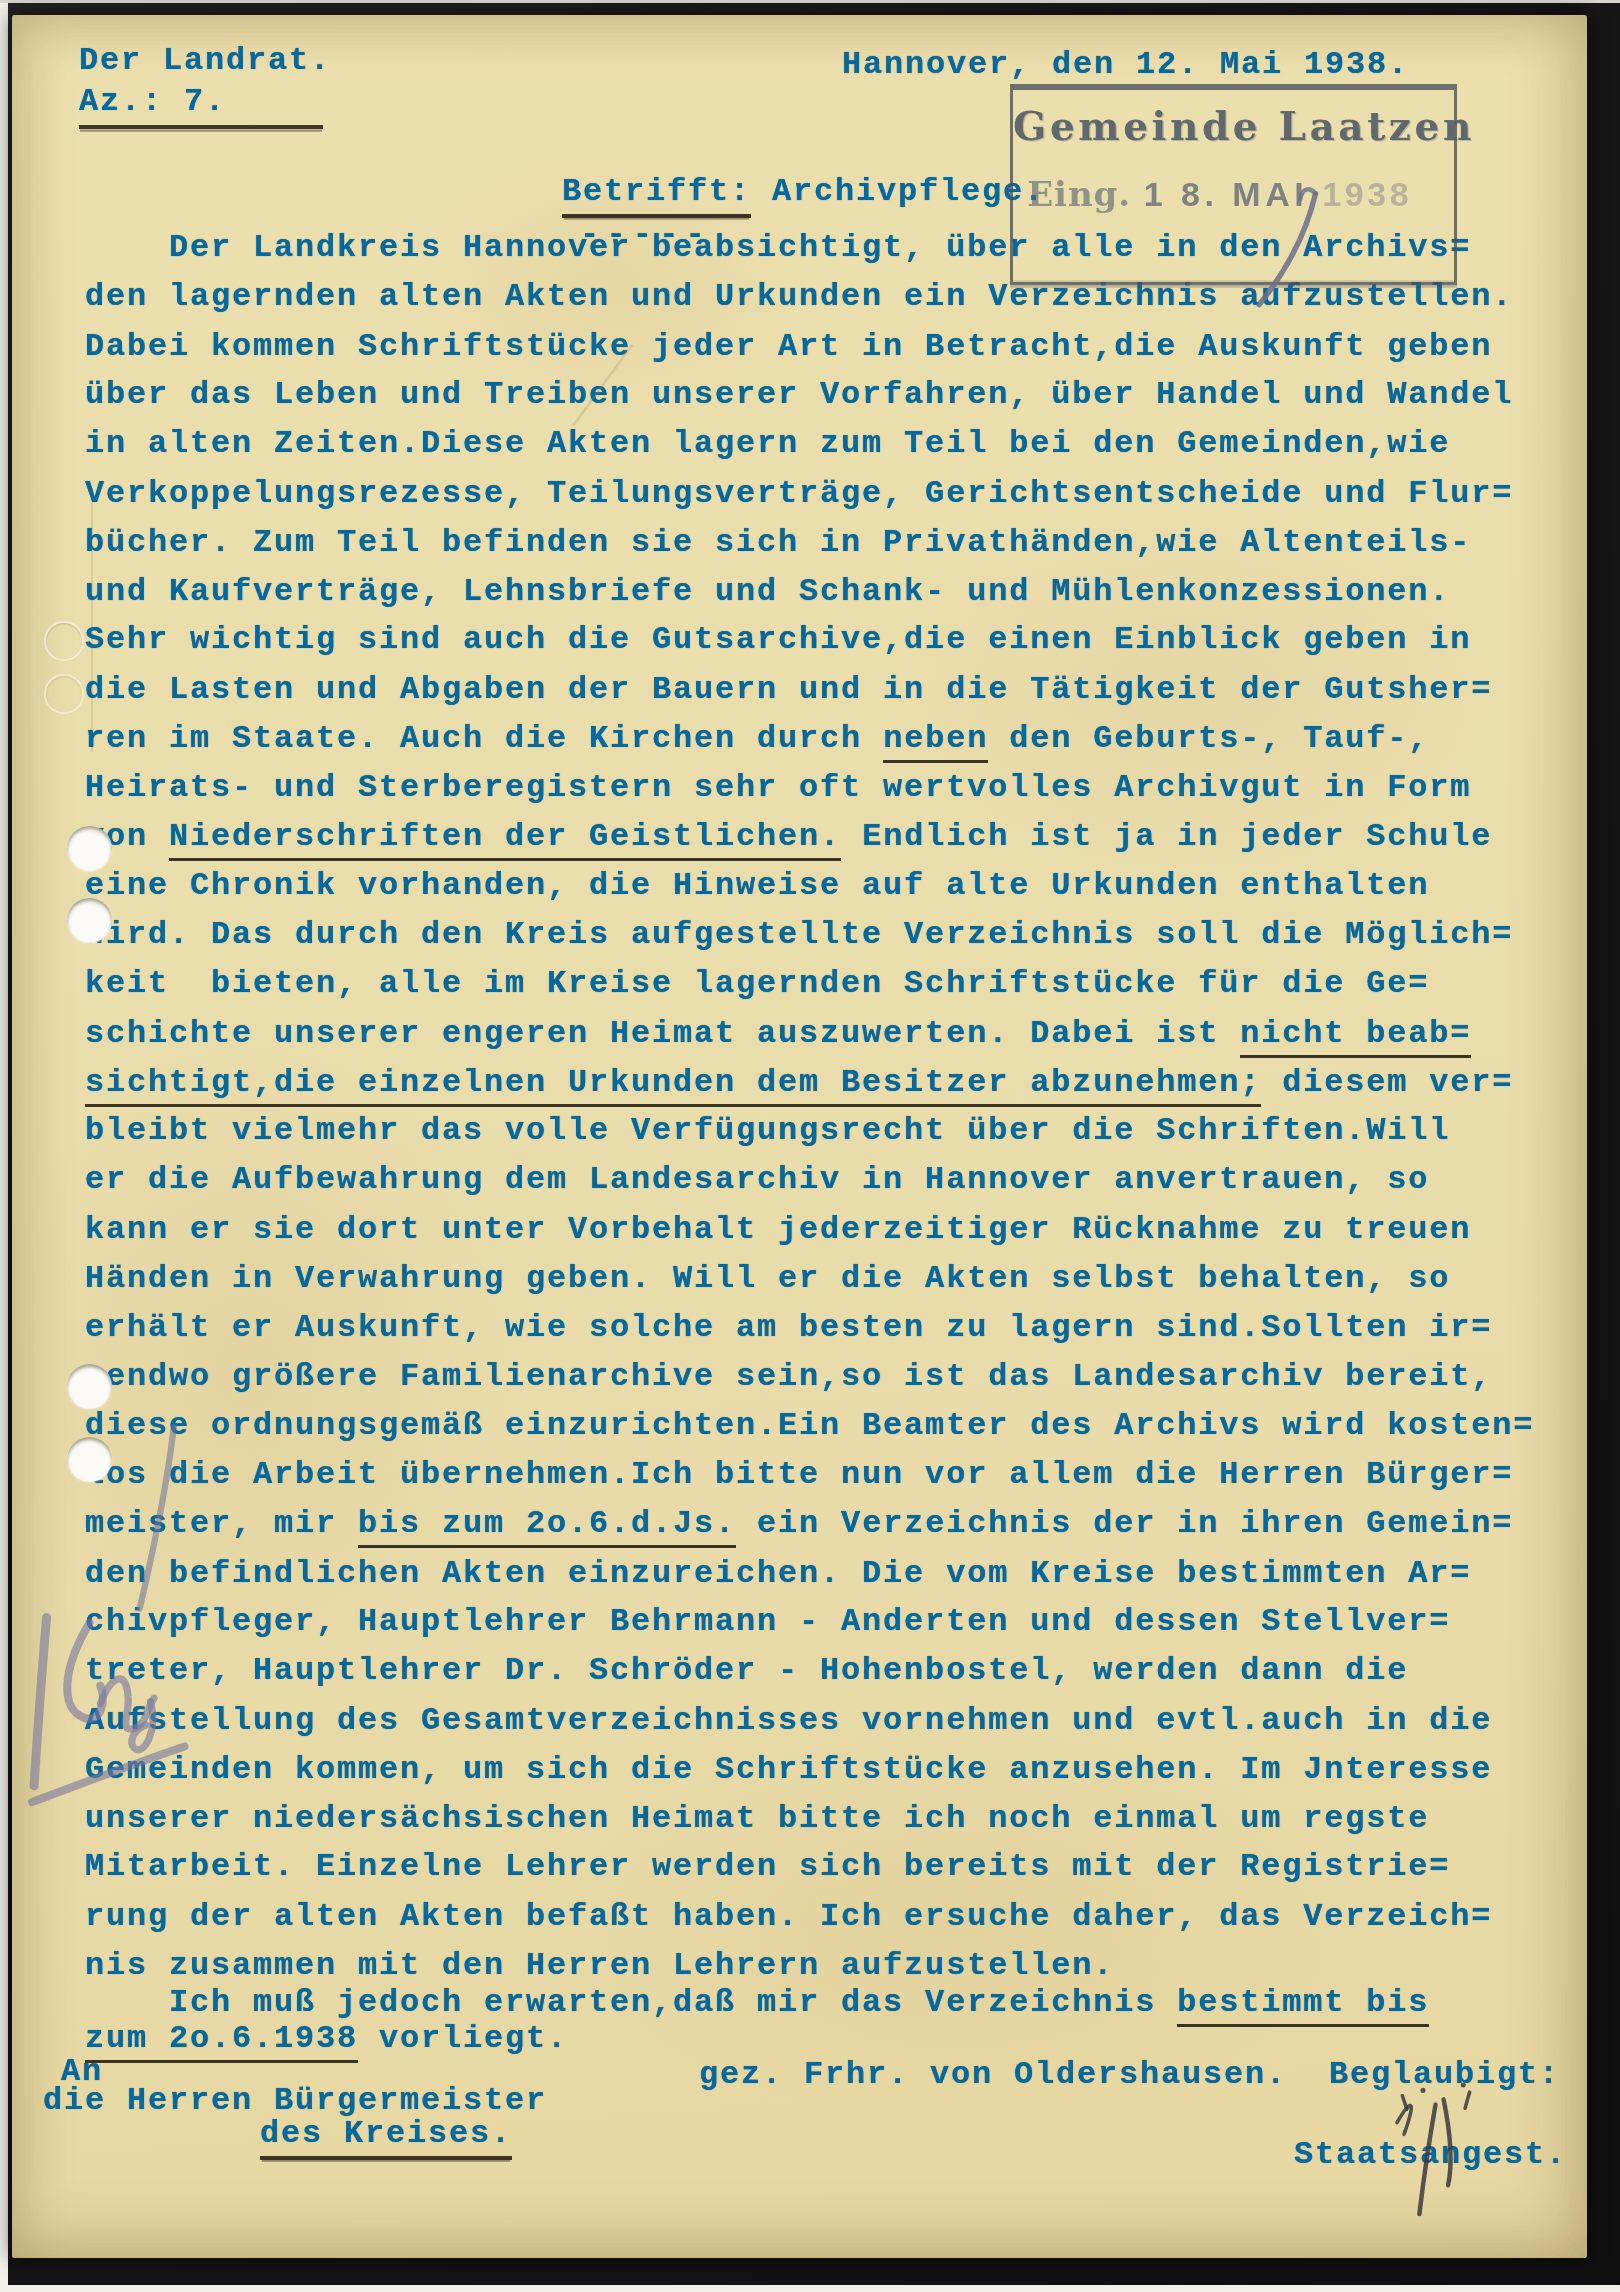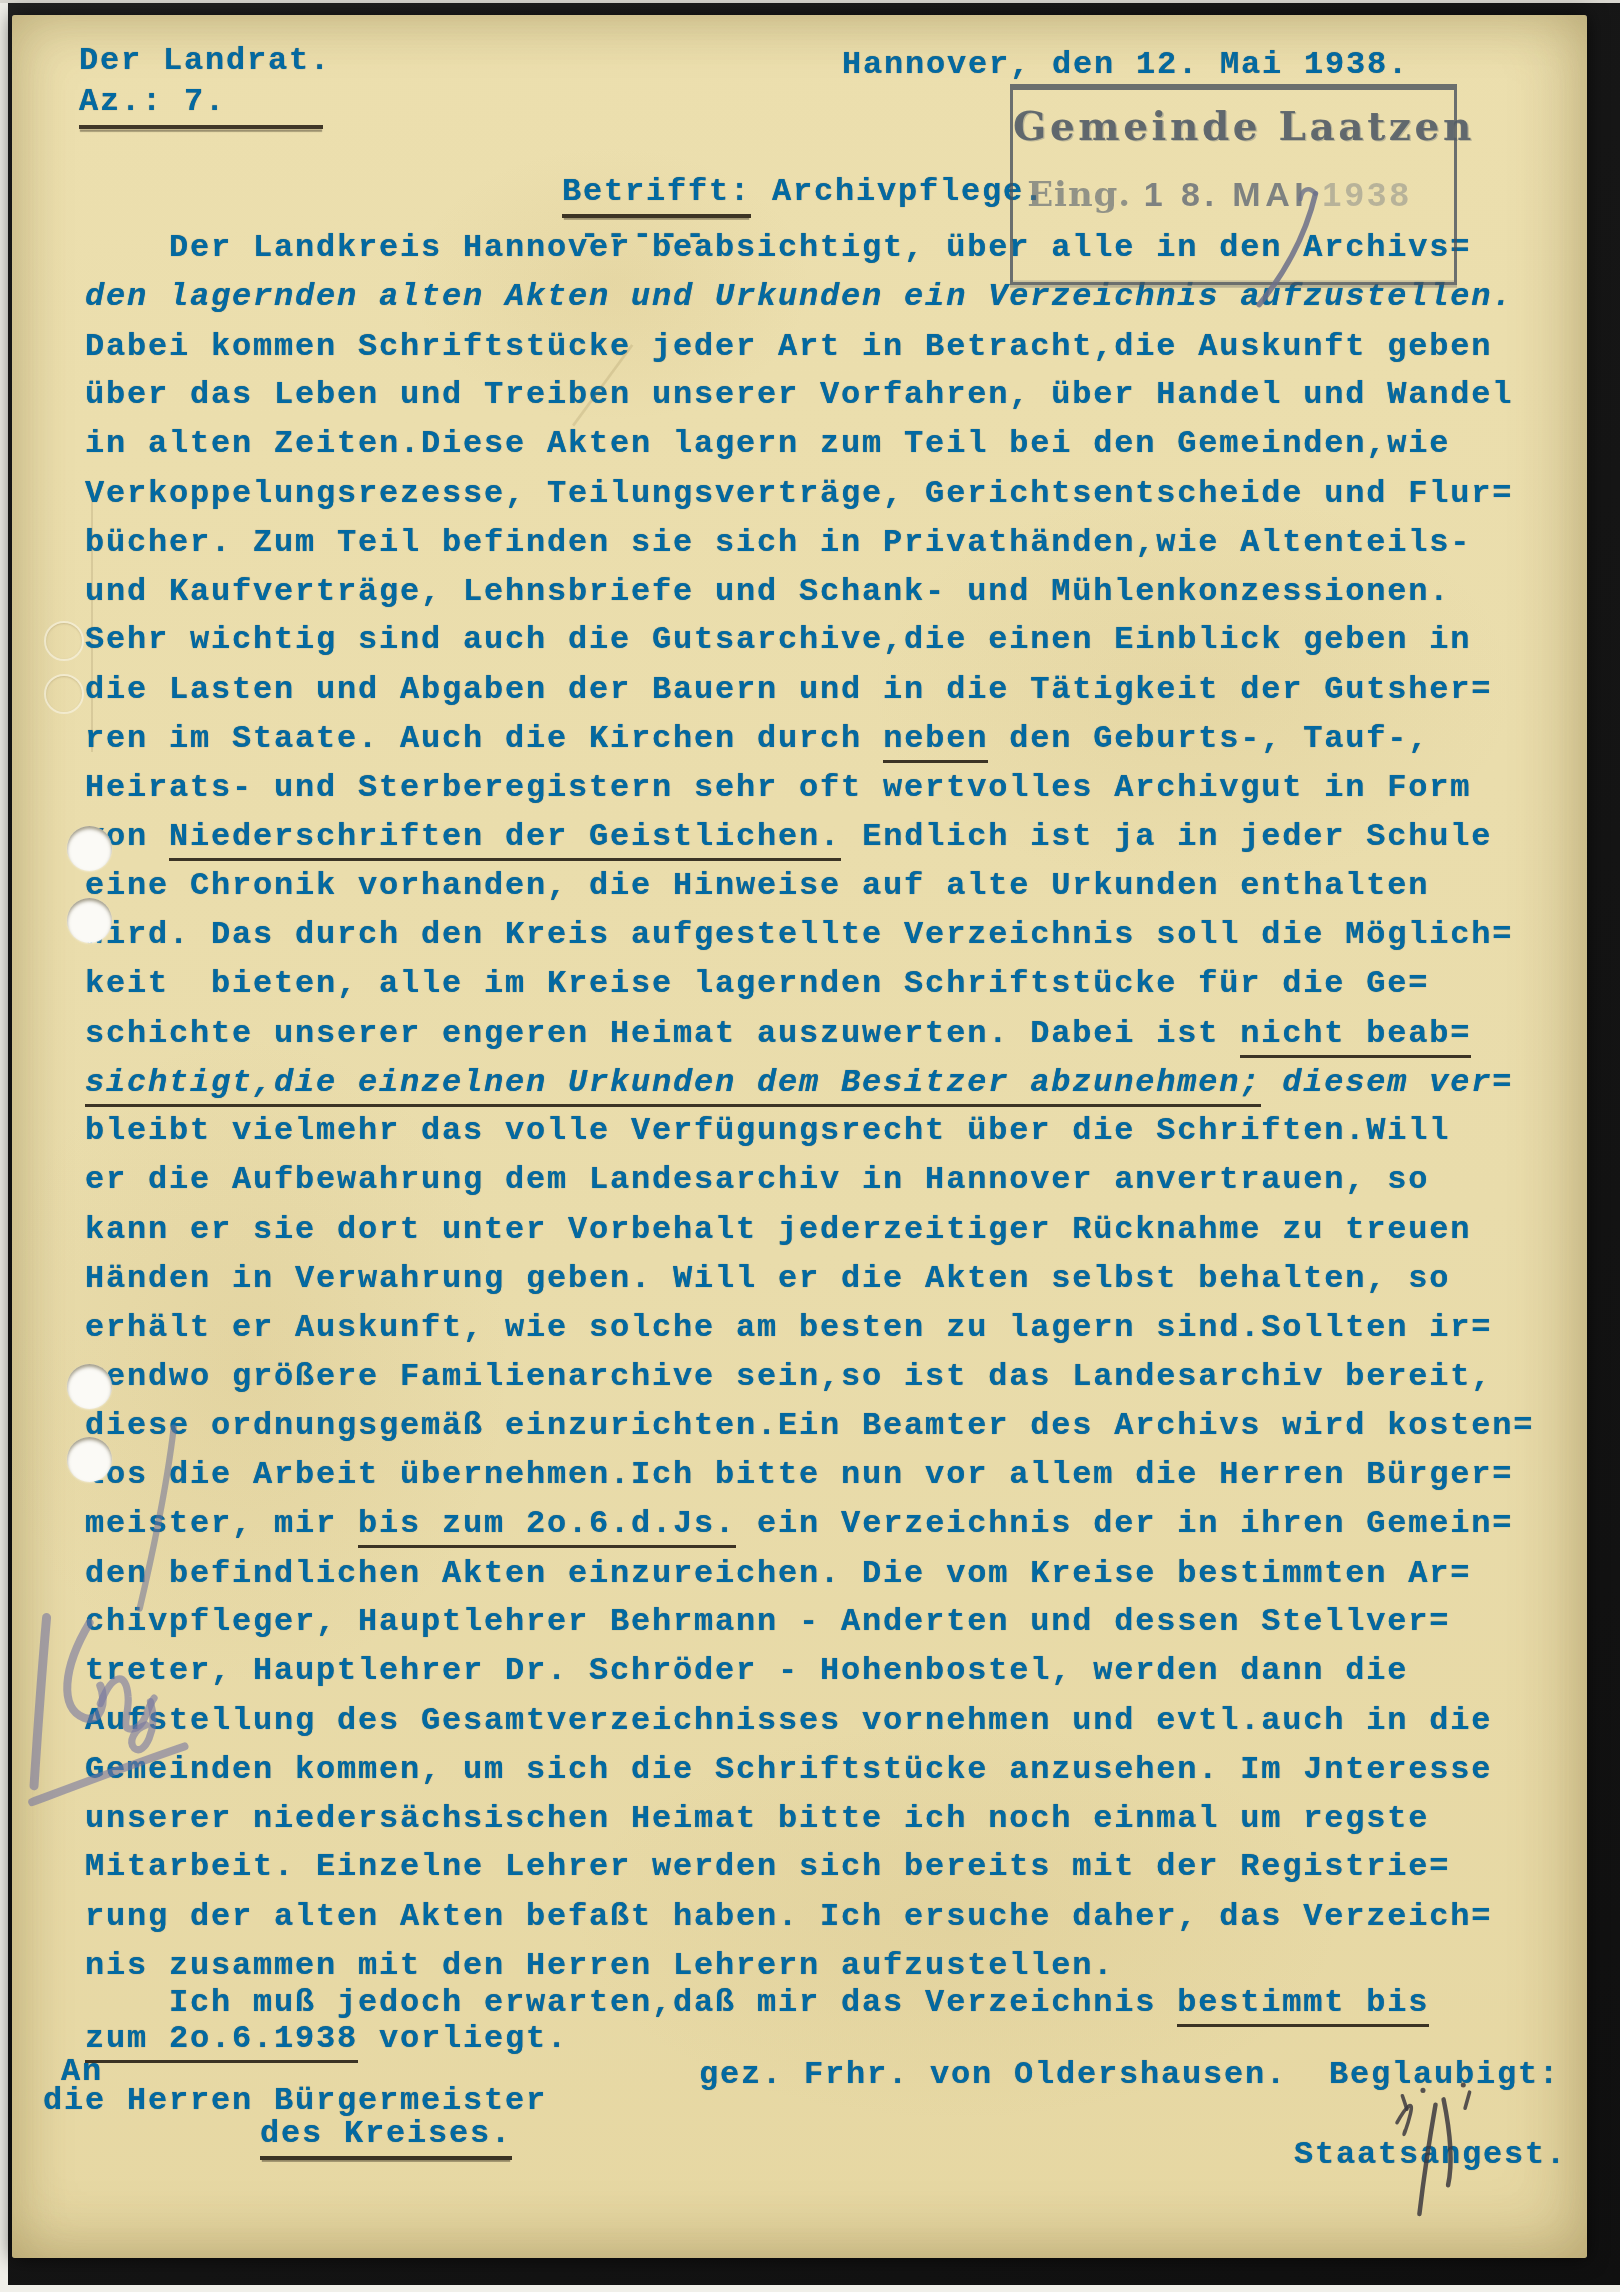--- a/index.html
+++ b/index.html
@@ -91,37 +91,37 @@
 <div class="t" style="left:562px;top:174px;"><span class="subject-label">Betrifft:</span><span> Archivpflege.</span></div>
 <div class="t dashes" style="left:580px;top:217px;">-----</div>
 
 <div class="stamp-box">
   <div class="stamp-l1">Gemeinde Laatzen</div>
   <div class="stamp-l2"><span class="stamp-eing">Eing. </span><span class="stamp-date">1 8. MAI </span><span class="stamp-year">1938</span></div>
 </div>
 
 <div id="body-lines">
     <div class="t" style="left: 85px; top: 230px;"><span>    Der Landkreis Hannover beabsichtigt, über alle in den Archivs=</span></div>
-    <div class="t" style="left: 85px; top: 279px; font-style: italic;"><span>den lagernden alten Akten und Urkunden ein Verzeichnis aufzustellen.</span></div>
+    <div class="t" style="left: 85px; top: 279px;"><span>den lagernden alten Akten und Urkunden ein Verzeichnis aufzustellen.</span></div>
     <div class="t" style="left: 85px; top: 329px;"><span>Dabei kommen Schriftstücke jeder Art in Betracht,die Auskunft geben</span></div>
     <div class="t" style="left: 85px; top: 377px;"><span>über das Leben und Treiben unserer Vorfahren, über Handel und Wandel</span></div>
     <div class="t" style="left: 85px; top: 426px;"><span>in alten Zeiten.Diese Akten lagern zum Teil bei den Gemeinden,wie</span></div>
     <div class="t" style="left: 85px; top: 476px;"><span>Verkoppelungsrezesse, Teilungsverträge, Gerichtsentscheide und Flur=</span></div>
     <div class="t" style="left: 85px; top: 525px;"><span>bücher. Zum Teil befinden sie sich in Privathänden,wie Altenteils-</span></div>
     <div class="t" style="left: 85px; top: 574px;"><span>und Kaufverträge, Lehnsbriefe und Schank- und Mühlenkonzessionen.</span></div>
     <div class="t" style="left: 85px; top: 622px;"><span>Sehr wichtig sind auch die Gutsarchive,die einen Einblick geben in</span></div>
     <div class="t" style="left: 85px; top: 672px;"><span>die Lasten und Abgaben der Bauern und in die Tätigkeit der Gutsher=</span></div>
     <div class="t" style="left: 85px; top: 721px;"><span>ren im Staate. Auch die Kirchen durch </span><span class="u">neben</span><span> den Geburts-, Tauf-,</span></div>
     <div class="t" style="left: 85px; top: 770px;"><span>Heirats- und Sterberegistern sehr oft wertvolles Archivgut in Form</span></div>
     <div class="t" style="left: 85px; top: 819px;"><span>von </span><span class="u">Niederschriften der Geistlichen.</span><span> Endlich ist ja in jeder Schule</span></div>
     <div class="t" style="left: 85px; top: 868px;"><span>eine Chronik vorhanden, die Hinweise auf alte Urkunden enthalten</span></div>
     <div class="t" style="left: 85px; top: 917px;"><span>wird. Das durch den Kreis aufgestellte Verzeichnis soll die Möglich=</span></div>
     <div class="t" style="left: 85px; top: 966px;"><span>keit  bieten, alle im Kreise lagernden Schriftstücke für die Ge=</span></div>
     <div class="t" style="left: 85px; top: 1016px;"><span>schichte unserer engeren Heimat auszuwerten. Dabei ist </span><span class="u">nicht beab=</span></div>
-    <div class="t" style="left: 85px; top: 1065px; font-style: italic;"><span class="u">sichtigt,die einzelnen Urkunden dem Besitzer abzunehmen;</span><span> diesem ver=</span></div>
+    <div class="t" style="left: 85px; top: 1065px;"><span class="u">sichtigt,die einzelnen Urkunden dem Besitzer abzunehmen;</span><span> diesem ver=</span></div>
     <div class="t" style="left: 85px; top: 1113px;"><span>bleibt vielmehr das volle Verfügungsrecht über die Schriften.Will</span></div>
     <div class="t" style="left: 85px; top: 1162px;"><span>er die Aufbewahrung dem Landesarchiv in Hannover anvertrauen, so</span></div>
     <div class="t" style="left: 85px; top: 1212px;"><span>kann er sie dort unter Vorbehalt jederzeitiger Rücknahme zu treuen</span></div>
     <div class="t" style="left: 85px; top: 1261px;"><span>Händen in Verwahrung geben. Will er die Akten selbst behalten, so</span></div>
     <div class="t" style="left: 85px; top: 1310px;"><span>erhält er Auskunft, wie solche am besten zu lagern sind.Sollten ir=</span></div>
     <div class="t" style="left: 85px; top: 1359px;"><span>gendwo größere Familienarchive sein,so ist das Landesarchiv bereit,</span></div>
     <div class="t" style="left: 85px; top: 1408px;"><span>diese ordnungsgemäß einzurichten.Ein Beamter des Archivs wird kosten=</span></div>
     <div class="t" style="left: 85px; top: 1457px;"><span>los die Arbeit übernehmen.Ich bitte nun vor allem die Herren Bürger=</span></div>
     <div class="t" style="left: 85px; top: 1506px;"><span>meister, mir </span><span class="u">bis zum 2o.6.d.Js.</span><span> ein Verzeichnis der in ihren Gemein=</span></div>
     <div class="t" style="left: 85px; top: 1556px;"><span>den befindlichen Akten einzureichen. Die vom Kreise bestimmten Ar=</span></div>

